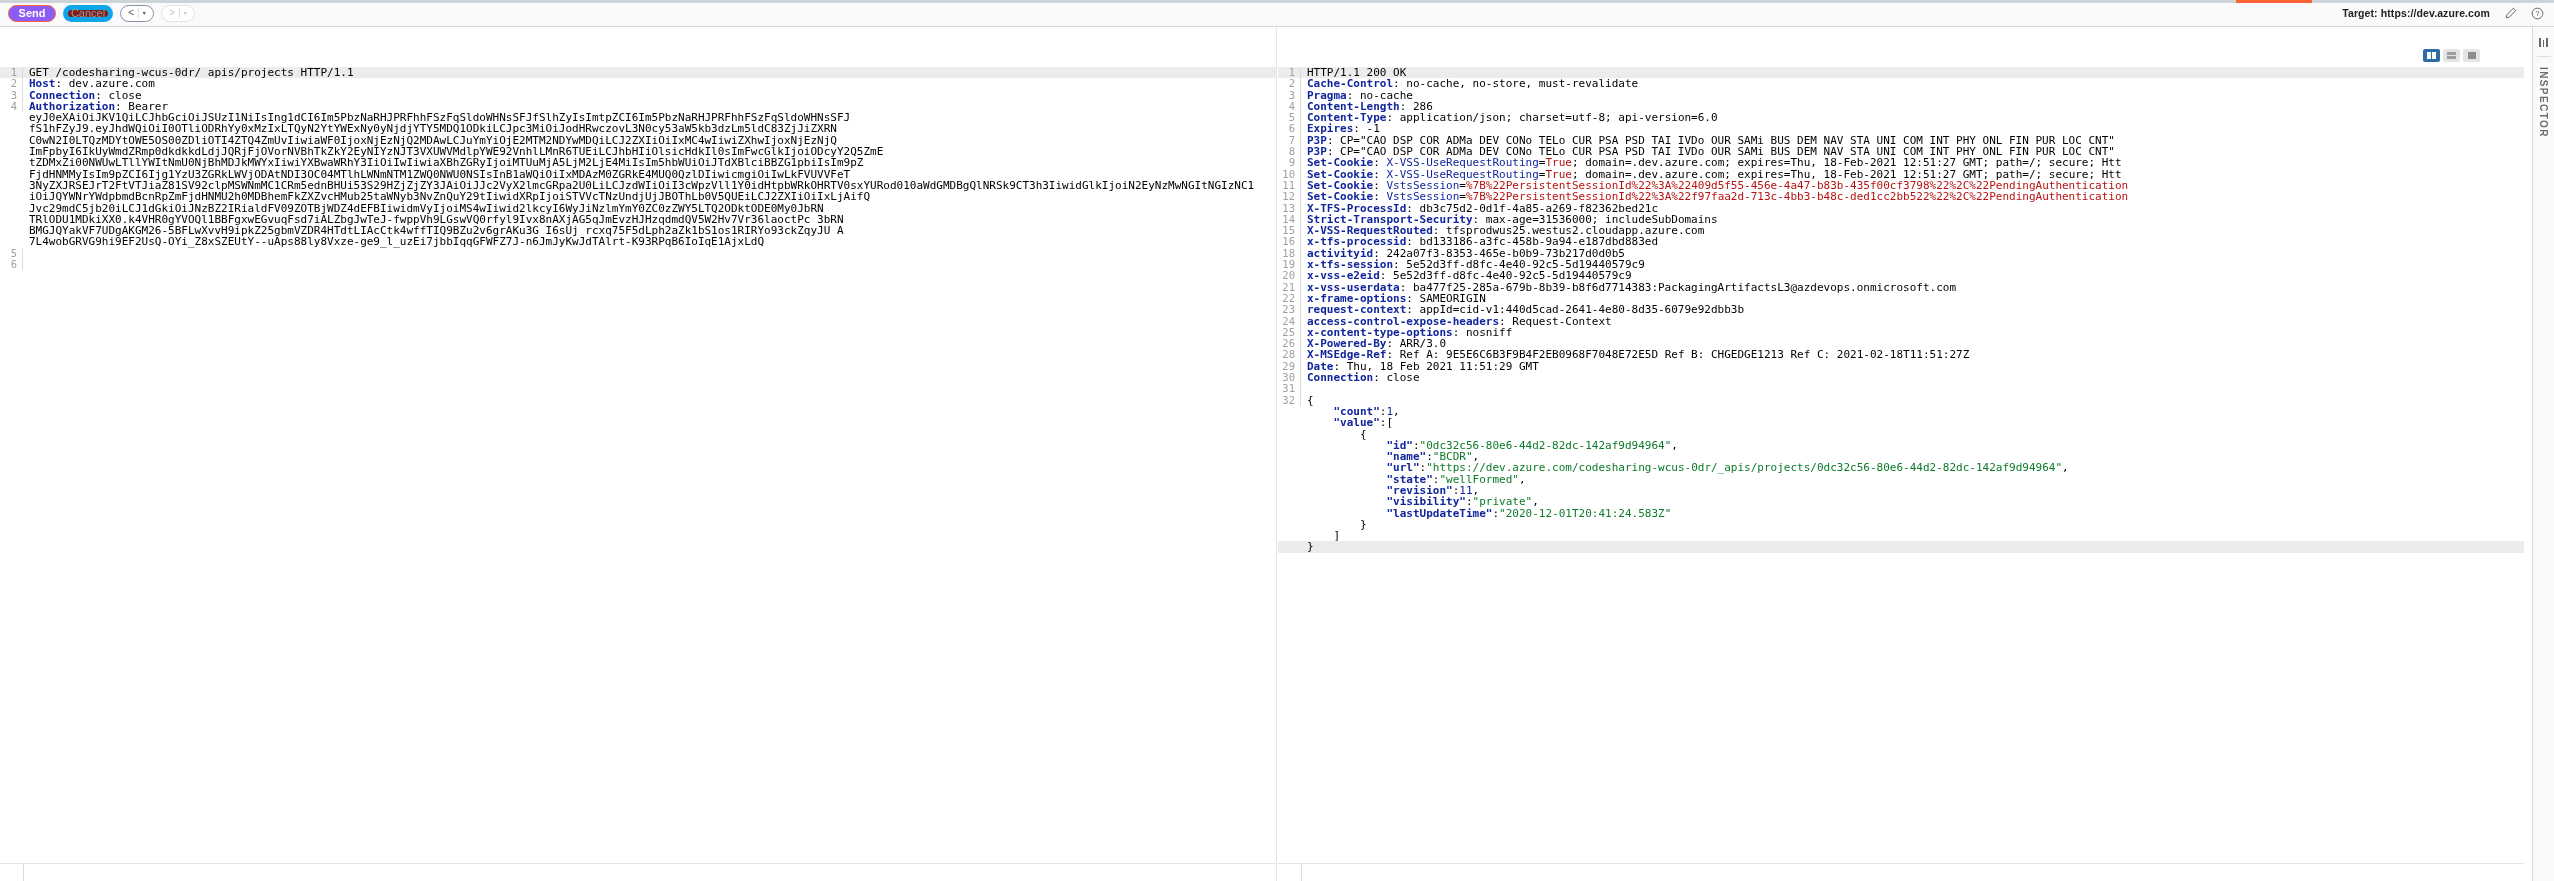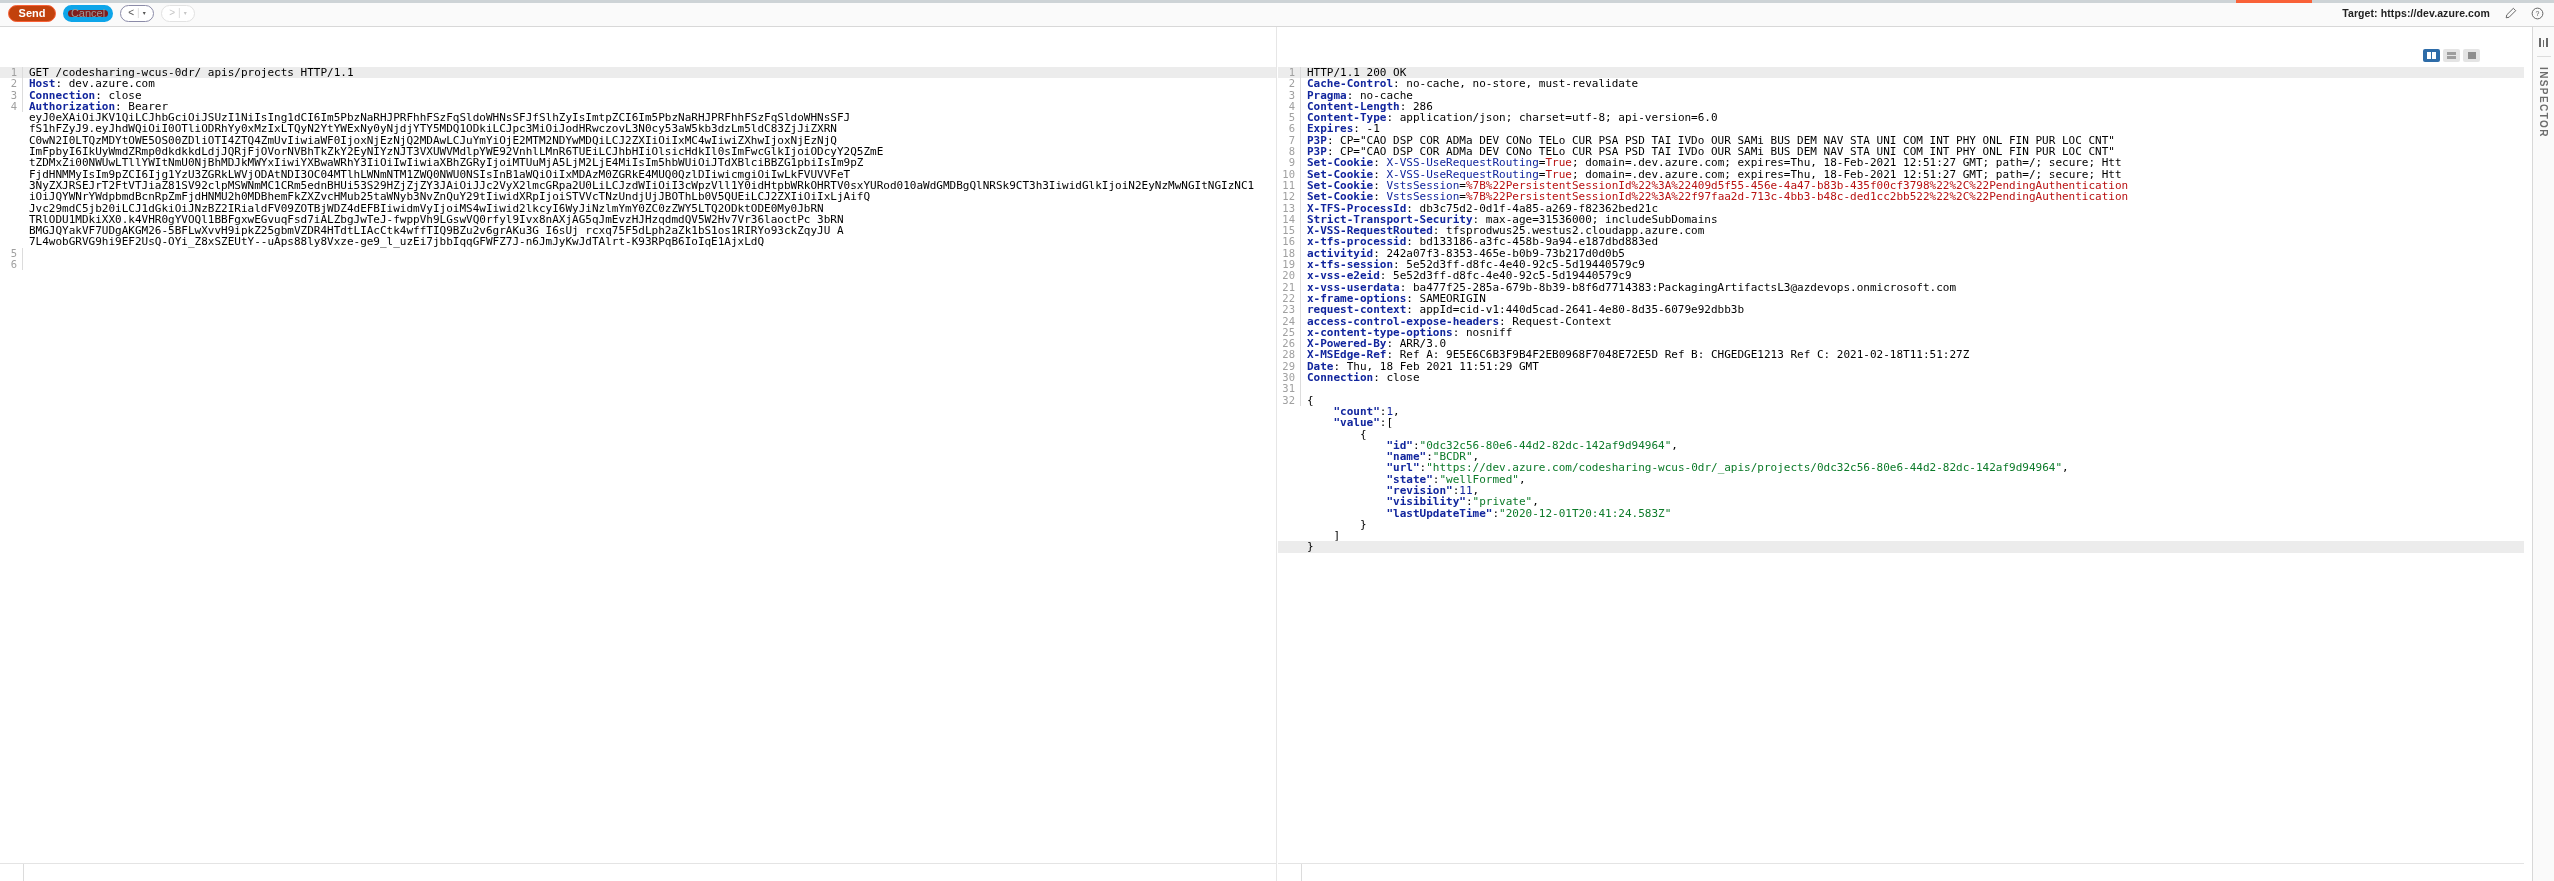--- a/index.html
+++ b/index.html
@@ -22,21 +22,21 @@
     content: ""; position: absolute; left: 0; top: 0;
     width: 2554px; height: 3px; background: #cdd3d6;
   }
   .tb-left { display: flex; align-items: center; gap: 7px; padding-left: 8px; }
   .btn {
     height: 17px; border-radius: 9px; font-size: 11px;
     display: flex; align-items: center; justify-content: center;
     cursor: pointer; user-select: none; line-height: 1;
   }
   .btn-send {
-    background: #c2410c; color: #ffffff; width: 48px;
+    background: #8b5cf6; color: #ffffff; width: 48px;
     font-weight: bold; border: 1px solid #f96138;
   }
   .btn-cancel {
     background: #7f1d1d; color: #999999; width: 50px;
     border: 5px solid #0ea5e9;
   }
   .btn-nav {
     background: #ffffff; width: 34px; border: 1px solid #d2d2d2;
     color: #555; font-size: 10px; gap: 3px;
   }

